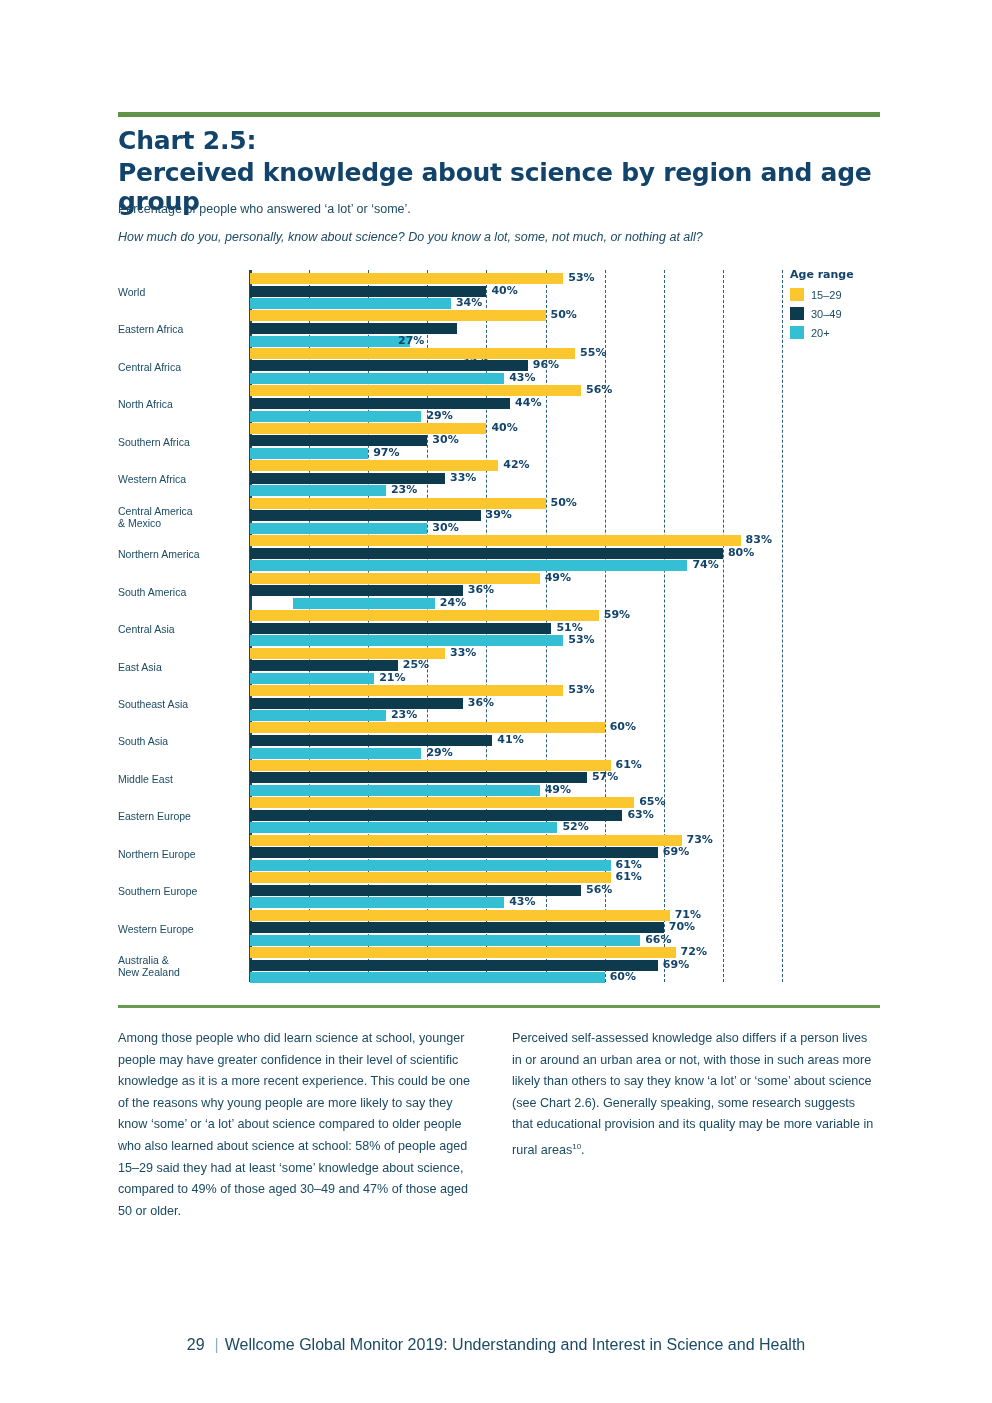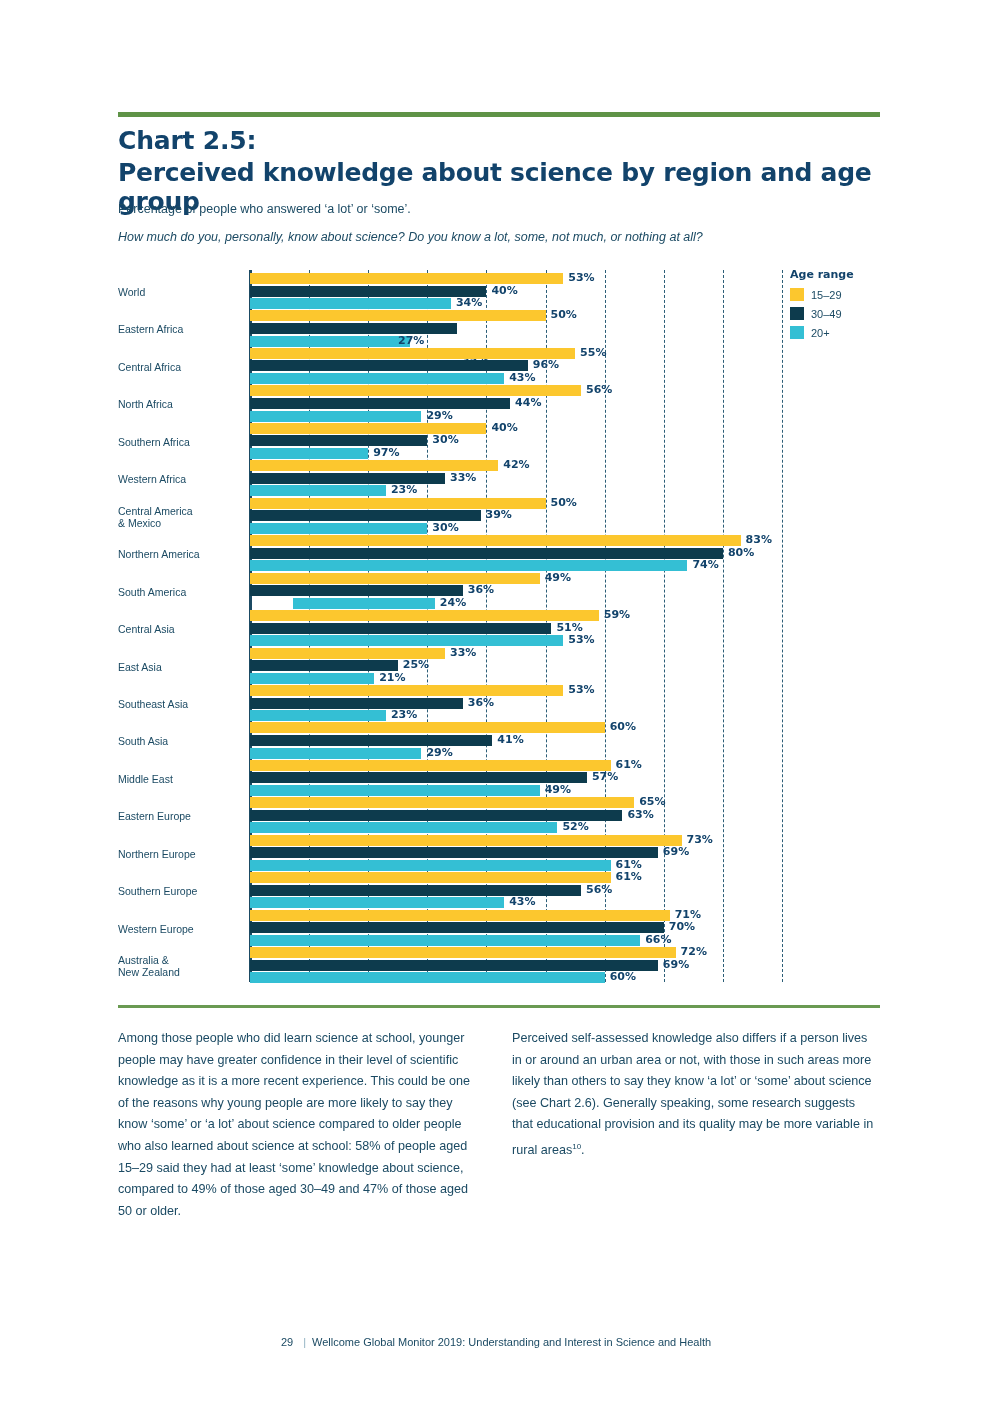--- a/index.html
+++ b/index.html
@@ -79,21 +79,21 @@
     position:absolute;top:1028px;font-size:12.6px;line-height:21.6px;color:#1b4a63;
   }
   #col-left{left:118px;width:360px;}
   #col-right{left:512px;width:362px;}
 
   sup{font-size:8px;vertical-align:super;}
 
   
   #footer{
     position:absolute;left:0;top:1336px;width:992px;text-align:center;
-    font-size:11px;color:#1b4a63;
+    font-size:16px;color:#1b4a63;
   }
   #footer .pg{margin-right:4px;}
   #footer .sep{color:#8fb0c1;margin:0 6px;}
 </style>
 </head>
 <body>
 
 <div class="page">
 
   <div class="rule-green" id="rule-top"></div>

